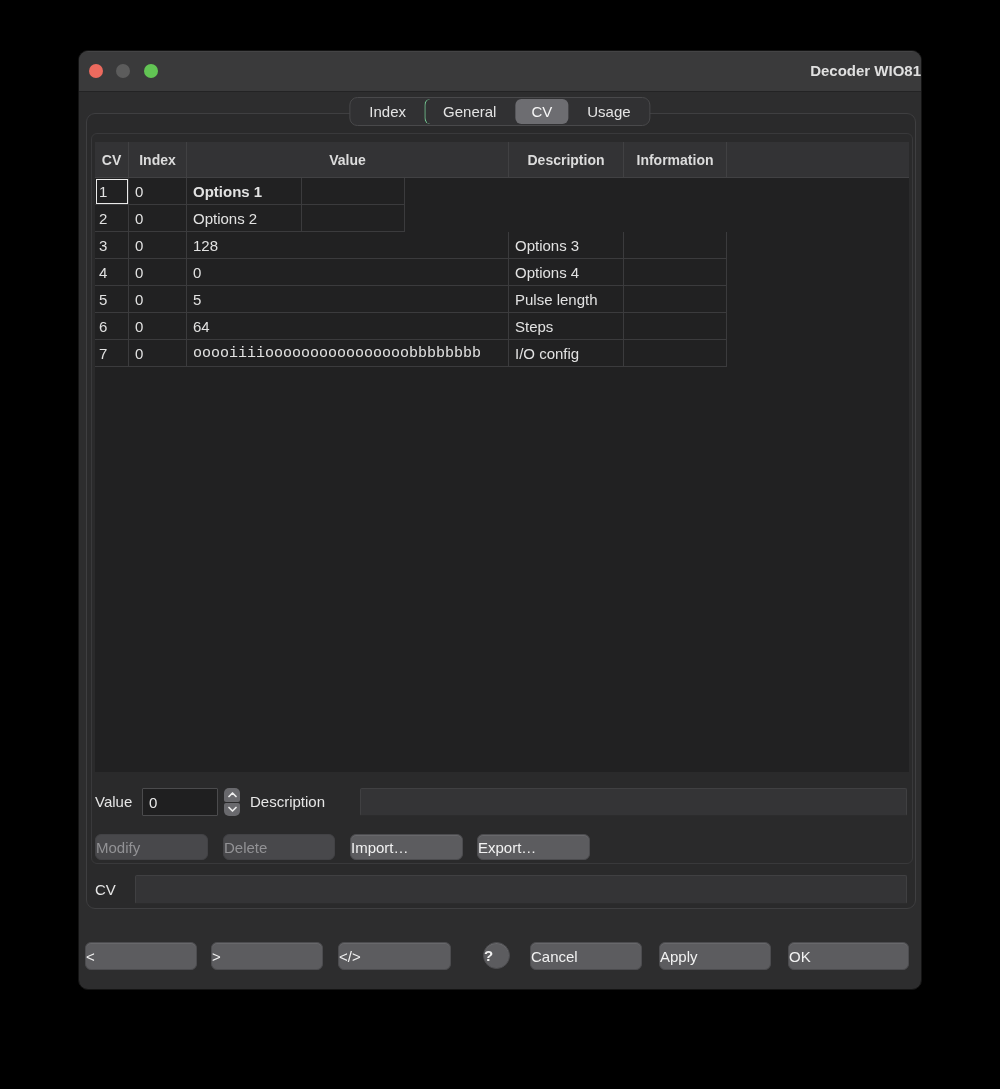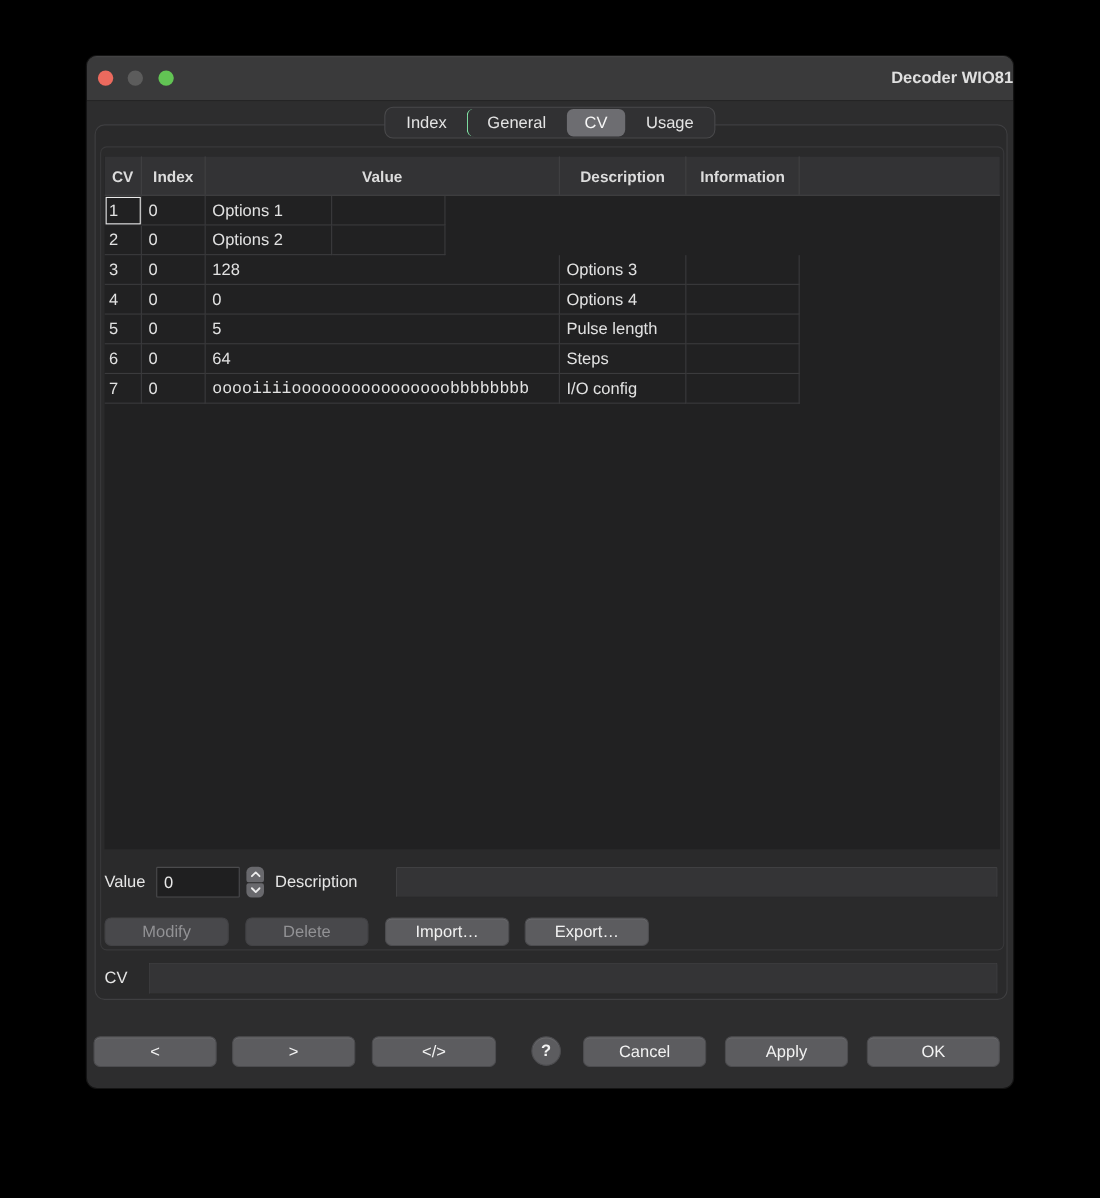--- a/index.html
+++ b/index.html
@@ -49,21 +49,21 @@
     box-sizing:border-box;color:#e8e8e8;font-size:15px;padding:0 8px;border-radius:2px;outline:none;
     font-family:"Liberation Sans","DejaVu Sans",sans-serif;}
   .stepper{position:absolute;left:137px;top:674px;width:16px;height:28px;display:flex;
     flex-direction:column;gap:1px;}
   .stepbtn{flex:1;background:#69696d;display:flex;align-items:center;justify-content:center;
     border:none;padding:0;cursor:default;}
   .stepbtn.up{border-radius:5px 5px 2px 2px;}
   .stepbtn.down{border-radius:2px 2px 5px 5px;}
   
   .btn{position:absolute;height:26px;background:#5c5c5f;border:1px solid #4c4c4f;border-radius:6px;
-    color:#f2f2f2;font-size:15px;text-align:center;box-sizing:border-box;
+    color:#f2f2f2;font-size:15px;text-align:left;box-sizing:border-box;
     box-shadow:inset 0 1px 0 rgba(255,255,255,.08);padding:0;
     font-family:"Liberation Sans","DejaVu Sans",sans-serif;}
   .btn:disabled{background:#48484b;color:#929295;box-shadow:none;border-color:#424245;}
   .footer .btn{height:28px;}
   .btn.help{width:27px;height:27px;border-radius:50%;font-weight:700;font-size:15px;}
 </style>
 </head>
 <body>
 
 <div class="stage">
@@ -92,21 +92,21 @@
             <div class="th" style="width: 58px;">Index</div>
             <div class="th" style="width: 322px;">Value</div>
             <div class="th" style="width: 115px;">Description</div>
             <div class="th" style="width: 103px;">Information</div>
             <div class="th fill"></div>
           </div>
         <div>
             <div class="trow">
               <div class="td c0 focused" style="width: 34px;">1</div>
               <div class="td c1" style="width: 58px;">0</div>
-              <div class="td c3" style="width: 115px;">Options 1</div>
+              <div class="td c3" style="width: 115px; font-weight: bold;">Options 1</div>
               <div class="td c4" style="width: 103px;"></div>
             </div>
             <div class="trow">
               <div class="td c0" style="width: 34px;">2</div>
               <div class="td c1" style="width: 58px;">0</div>
               <div class="td c3" style="width: 115px;">Options 2</div>
               <div class="td c4" style="width: 103px;"></div>
             </div>
             <div class="trow">
               <div class="td c0" style="width: 34px;">3</div>

